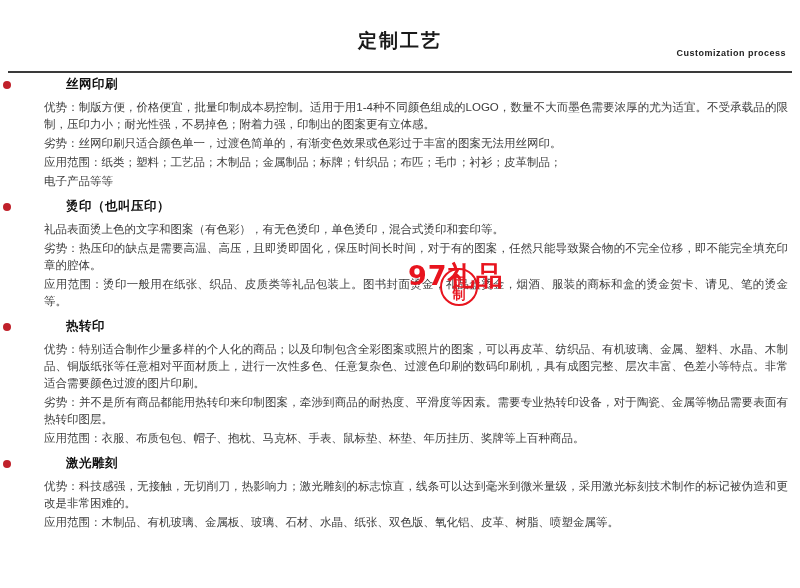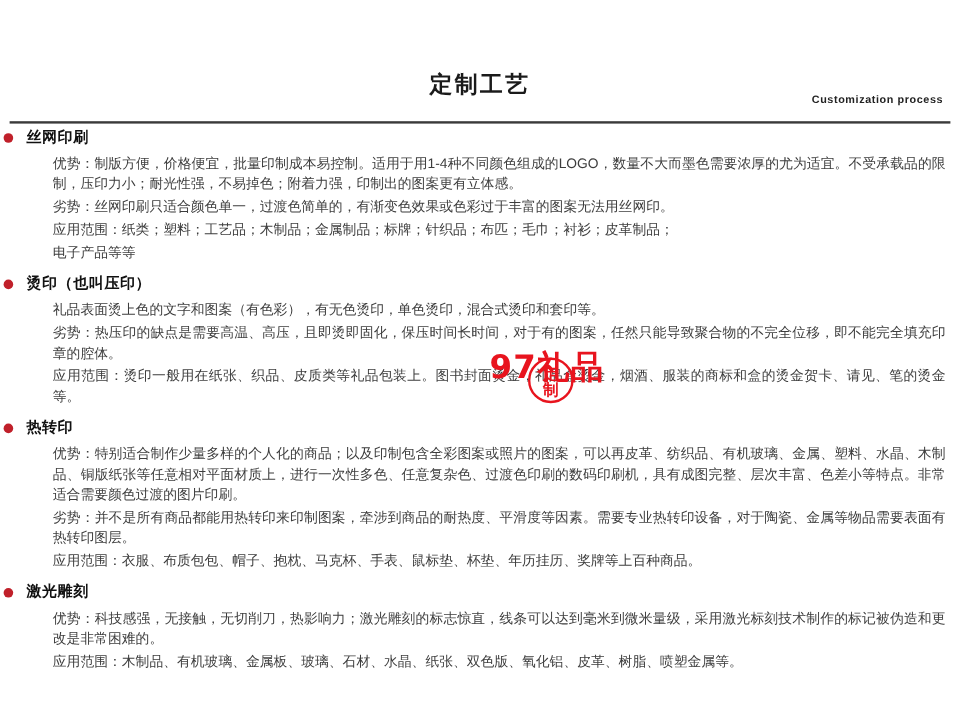--- a/index.html
+++ b/index.html
@@ -18,21 +18,20 @@
   .page {
     position: relative;
     width: 800px;
     height: 588px;
     box-sizing: border-box;
   }
   
   .header {
     position: relative;
     height: 62px;
-    margin-top: 30px;
   }
   .header-title {
     position: absolute;
     top: 28px;
     left: 0;
     width: 800px;
     text-align: center;
     font-size: 19px;
     font-weight: bold;
     color: #1a1a1a;
@@ -66,20 +65,21 @@
   }
   .section {
     position: relative;
     padding-left: 22px;
     margin-bottom: 8px;
   }
   .sec-head {
     display: flex;
     align-items: center;
     margin-bottom: 6px;
+    gap: 44px;
   }
   .bullet {
     width: 8px;
     height: 8px;
     border-radius: 50%;
     background: #c0202a;
     display: inline-block;
     margin-left: -19px;
     margin-right: 11px;
     flex: 0 0 auto;

